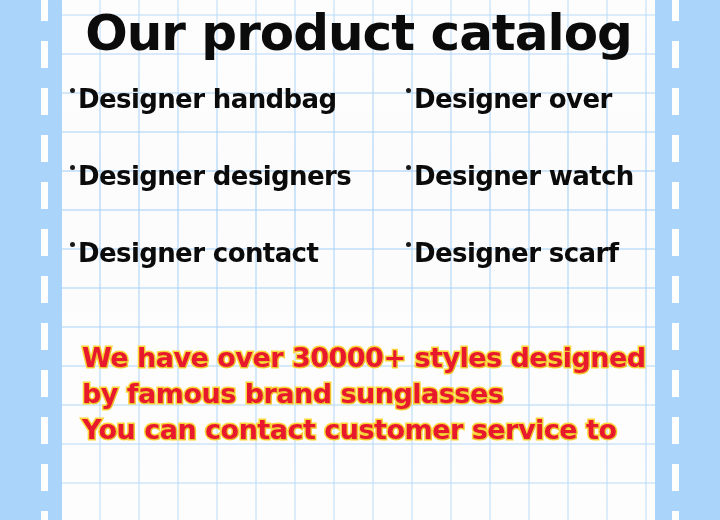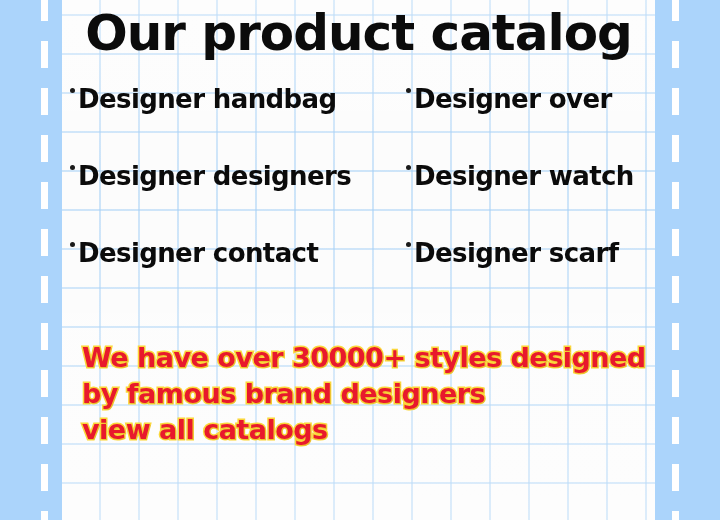--- a/index.html
+++ b/index.html
@@ -199,22 +199,22 @@
 
       <div class="catalog-item">
         <span class="bullet-dot"></span>
         <span class="item-label">Designer scarf</span>
       </div>
 
     </div>
 
     <div class="promo">
       <div class="promo-line">We have over 30000+ styles designed</div>
-      <div class="promo-line">by famous brand designers</div>
-      <div class="promo-line">view all catalogs</div>
+      <div class="promo-line">by famous brand sunglasses</div>
+      <div class="promo-line">You can contact customer service to</div>
     </div>
 
   </div>
 
   <div class="side-band left">
     <div class="dash-line"></div>
   </div>
   <div class="side-band right">
     <div class="dash-line"></div>
   </div>

